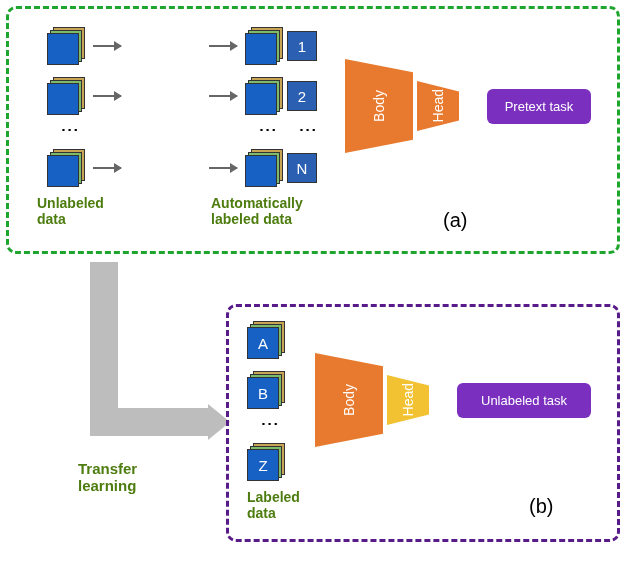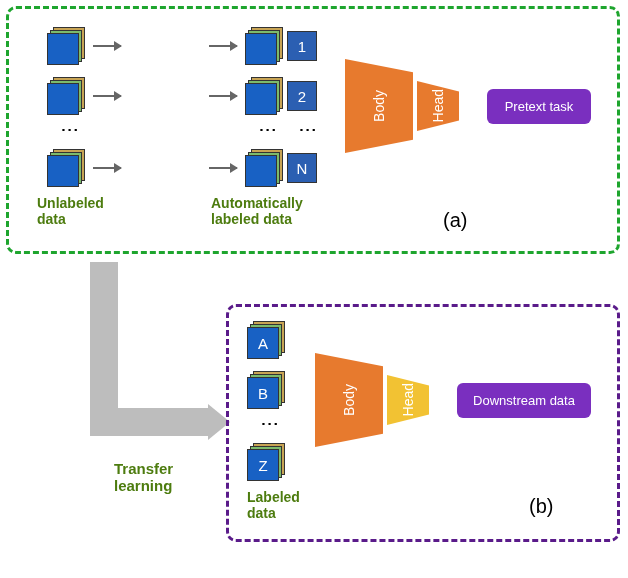--- a/index.html
+++ b/index.html
@@ -122,21 +122,21 @@
   <div class="pill" style="left:478px; top:80px; width:104px;">Pretext task</div>
 
   <div class="panel-tag" style="left:434px; top:200px;">(a)</div>
 </div>
 
 <div class="transfer-arrow">
   <div class="elbow-v" style="left:86px; top:258px; width:28px; height:170px;"></div>
   <div class="elbow-h" style="left:86px; top:404px; width:120px; height:28px;"></div>
   <div class="elbow-head" style="left:204px; top:400px;"></div>
 </div>
-<div class="caption" style="left:78px; top:460px; white-space:pre; font-size:15px;margin-left:36px;">Transfer
+<div class="caption" style="left:78px; top:460px; white-space:pre; font-size:15px;">Transfer
 learning</div>
 
 <div class="panel panel-b">
 
   <div class="stack" style="left:18px; top:14px;">
     <div class="card c3"></div>
     <div class="card c2"></div>
     <div class="card c1">A</div>
   </div>
   <div class="stack" style="left:18px; top:64px;">
@@ -157,16 +157,16 @@
     <div class="trap-row">
       <div class="trap-body">
           <span class="trap-text">Body</span>
         </div>
       <div class="trap-head" style="background:#f2c233;">
           <span class="trap-text">Head</span>
         </div>
     </div>
   </div>
 
-  <div class="pill" style="left:228px; top:76px; width:134px;">Downstream data</div>
+  <div class="pill" style="left:228px; top:76px; width:134px;">Unlabeled task</div>
 
   <div class="panel-tag" style="left:300px; top:188px;">(b)</div>
 </div>
 
 </body></html>

